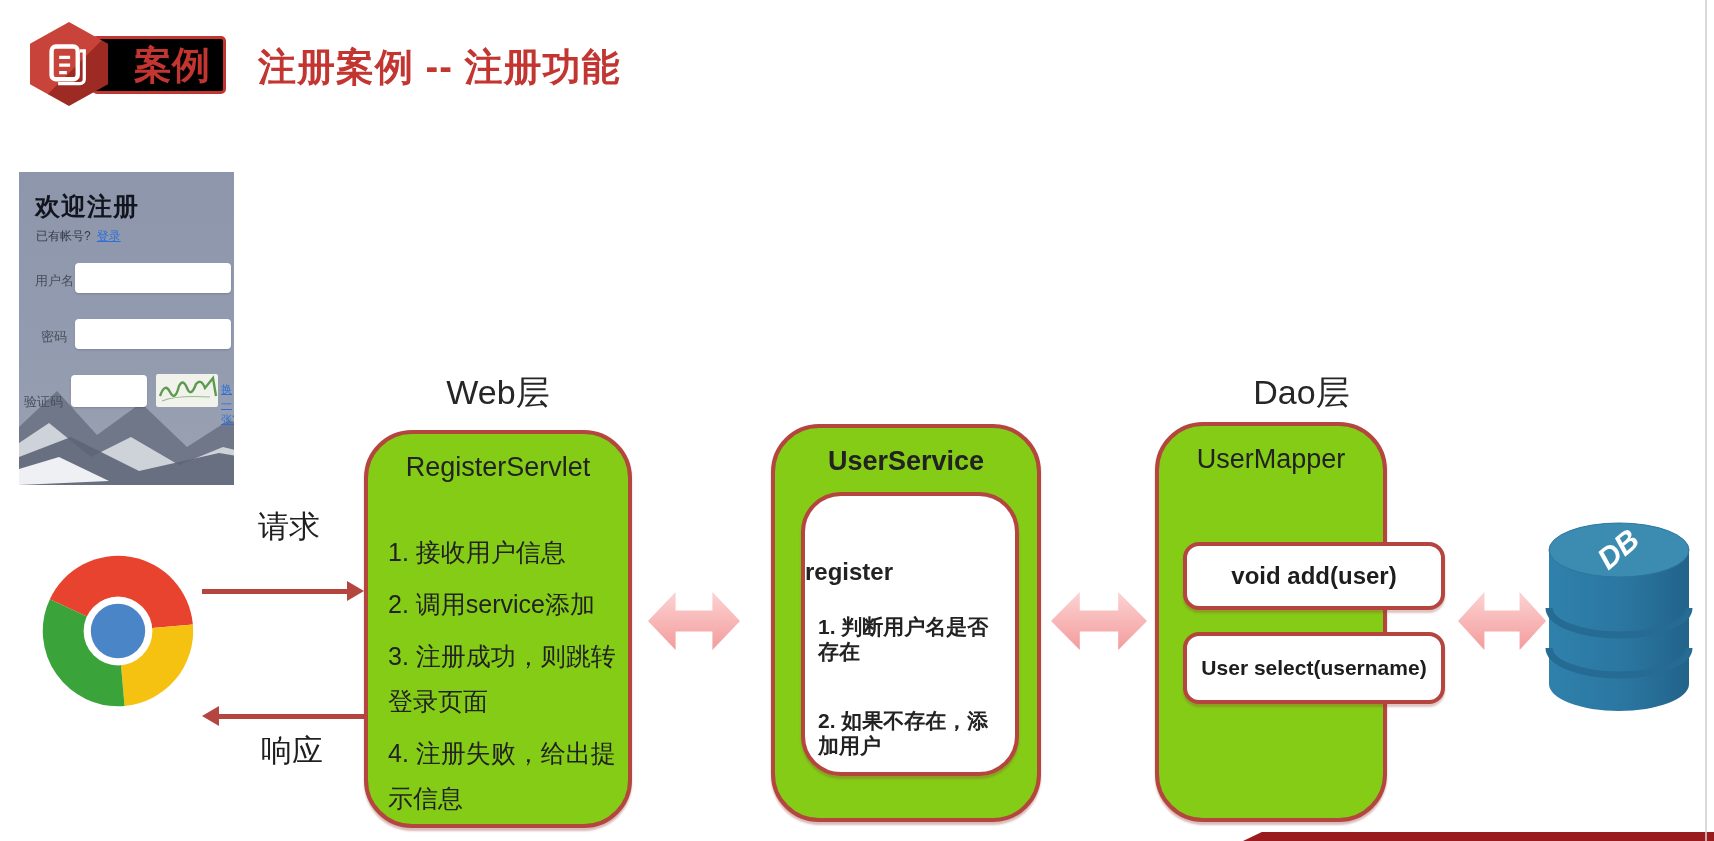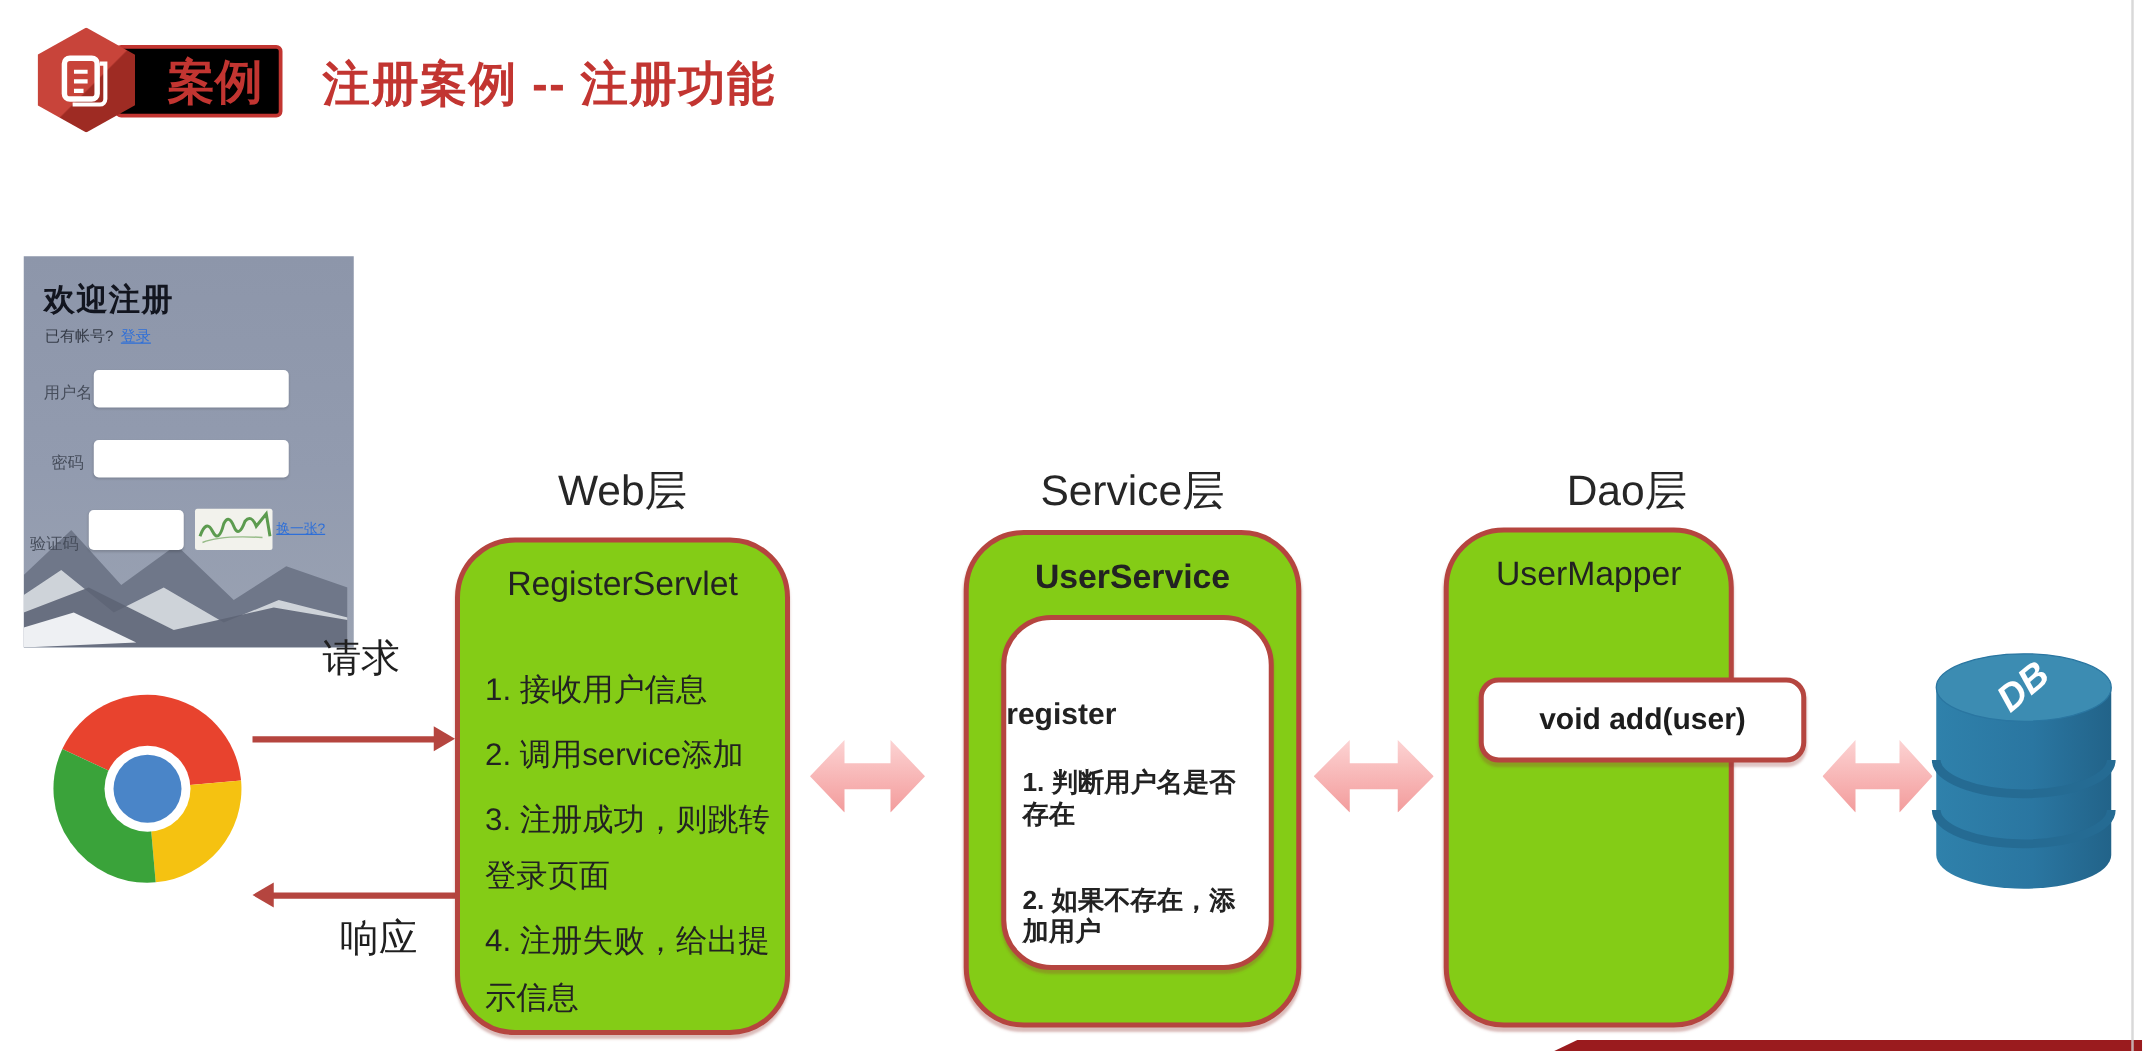--- a/index.html
+++ b/index.html
@@ -11,41 +11,41 @@
     background:linear-gradient(135deg,#c8443a 55%,#9e2b23 56%);
     clip-path:polygon(50% 0%,100% 26%,100% 74%,50% 100%,0% 74%,0% 26%);
     display:flex;align-items:center;justify-content:center;z-index:3;}
   .badge{position:absolute;left:92px;top:36px;width:134px;height:58px;background:#000000;
     border:3px solid #c23531;border-radius:5px;display:flex;align-items:center;justify-content:center;
     font-size:38px;font-weight:bold;color:#c23531;z-index:2;padding-left:26px;box-sizing:border-box;}
   .pagetitle{position:absolute;left:258px;top:42px;font-size:38px;font-weight:bold;color:#c23531;
     letter-spacing:1px;white-space:nowrap;}
 
   
-  .regform{position:absolute;left:19px;top:172px;width:264px;height:313px;overflow:hidden;
-    background:linear-gradient(180deg,#8d96aa 0%,#929baf 55%,#9aa2b2 100%);margin-top:33px;}
+  .regform{position:absolute;left:19px;top:172px;width:215px;height:313px;overflow:hidden;
+    background:linear-gradient(180deg,#8d96aa 0%,#929baf 55%,#9aa2b2 100%);}
   .regform svg.mtn{position:absolute;left:0;bottom:0;}
   .rf-title{position:absolute;left:16px;top:18px;font-size:25px;font-weight:bold;color:#12151f;letter-spacing:1px;}
   .rf-sub{position:absolute;left:17px;top:56px;font-size:12px;color:#343a46;}
   .rf-sub a{color:#2e6fd8;text-decoration:underline;margin-left:6px;cursor:pointer;}
   .rf-input{position:absolute;background:#ffffff;border-radius:4px;box-shadow:0 1px 2px rgba(0,0,0,.15);}
   .rf-label{position:absolute;font-size:13px;color:#474e5c;}
   .rf-captcha{position:absolute;left:137px;top:202px;width:62px;height:33px;background:#f2f2ec;
     border-radius:2px;overflow:hidden;}
   .rf-change{position:absolute;left:202px;top:210px;font-size:11px;color:#2e6fd8;
     text-decoration:underline;cursor:pointer;}
   .rf-btn{position:absolute;left:53px;top:270px;width:205px;height:35px;background:#3b74c4;
     border-radius:3px;color:#fff;font-size:14px;display:flex;align-items:center;justify-content:center;
     letter-spacing:4px;cursor:pointer;}
 
   
   .chrome{position:absolute;left:38px;top:551px;}
   .reqlabel{position:absolute;left:224px;top:506px;width:130px;text-align:center;
     font-size:31px;color:#1f1f1f;}
-  .reslabel{position:absolute;left:238px;top:730px;width:130px;text-align:center;
+  .reslabel{position:absolute;left:227px;top:730px;width:130px;text-align:center;
     font-size:31px;color:#1f1f1f;}
   .redarrow{position:absolute;height:20px;}
   .redarrow .bar{position:absolute;top:8px;height:5px;background:#b5453f;}
   .redarrow .head-r{position:absolute;right:0;top:0;width:0;height:0;
     border-left:17px solid #b5453f;border-top:10px solid transparent;border-bottom:10px solid transparent;}
   .redarrow .head-l{position:absolute;left:0;top:0;width:0;height:0;
     border-right:17px solid #b5453f;border-top:10px solid transparent;border-bottom:10px solid transparent;}
 
   
   .layertitle{position:absolute;top:370px;text-align:center;font-size:34px;color:#262626;}
@@ -138,21 +138,20 @@
     <div class="head-r"></div>
   </div>
 
   <div class="redarrow" style="left:202px;top:706px;width:162px;">
     <div class="bar" style="left:14px;width:148px;"></div>
     <div class="head-l"></div>
   </div>
   <div class="reslabel">响应</div>
 
   <div class="layertitle" style="left:364px;width:268px;">Web层</div>
-  <div class="layertitle" style="left:771px;width:270px;">Service层</div>
   <div class="layertitle" style="left:1155px;width:293px;">Dao层</div>
 
   <div class="obox" style="left:364px;top:430px;width:268px;height:398px;">
     <div class="comp">RegisterServlet</div>
     <div class="websteps">
       <p>1. 接收用户信息</p>
       <p>2. 调用service添加</p>
       <p>3. 注册成功，则跳转登录页面</p>
       <p>4. 注册失败，给出提示信息</p>
     </div>
@@ -166,20 +165,23 @@
         <p>1. 判断用户名是否存在</p>
         <p>2. 如果不存在，添加用户</p>
       </div>
     </div>
   </div>
 
   <div class="obox" style="left:1155px;top:422px;width:232px;height:400px;">
     <div class="comp">UserMapper</div>
     <div class="mbox" style="left:24px;top:116px;width:262px;height:68px;font-size:24px;">
       <span>void add(user)</span>
+    </div>
+    <div class="mbox" style="left:24px;top:206px;width:262px;height:72px;font-size:21px;">
+      <span>User select(username)</span>
     </div>
   </div>
 
   <div class="darrow" style="left:648px;width:92px;"></div>
   <div class="darrow" style="left:1051px;width:96px;"></div>
   <div class="darrow" style="left:1458px;width:88px;"></div>
 
   <svg width="150" height="202" viewBox="0 0 150 202" style="position:absolute;left:1544px;top:514px;">
     <defs>
       <linearGradient id="dbbody" x1="0" y1="0" x2="1" y2="0">

